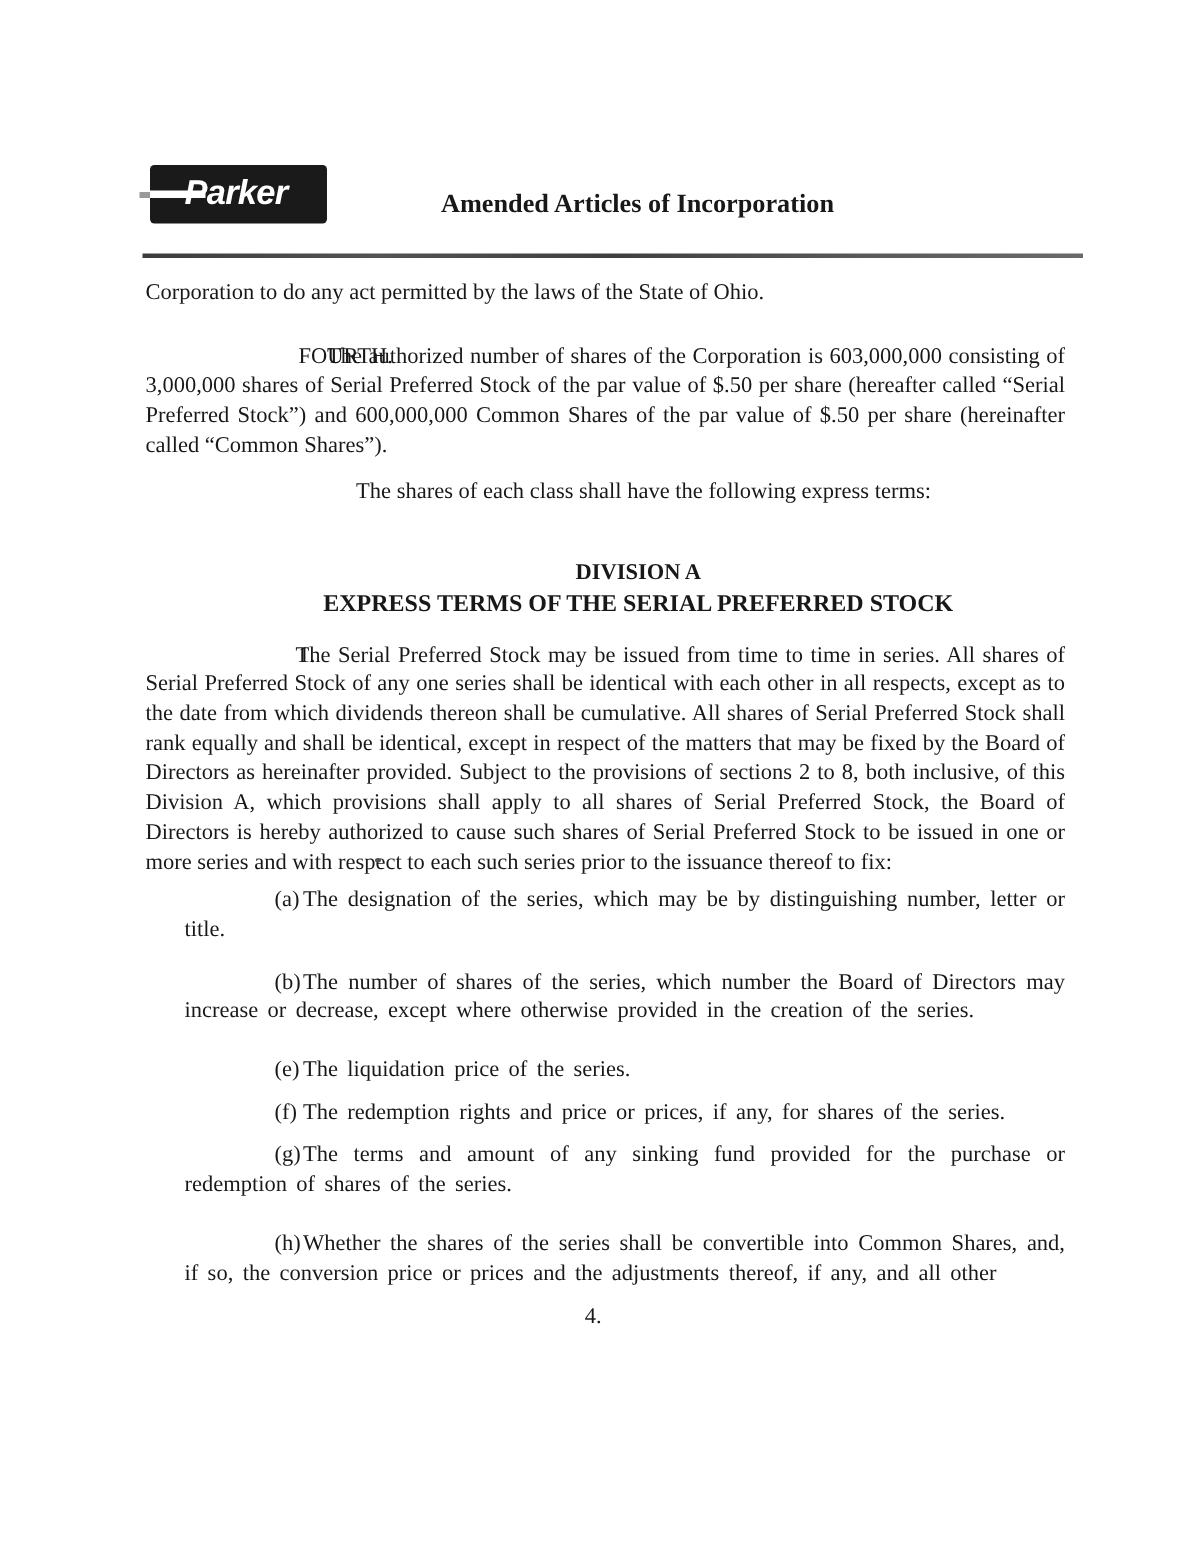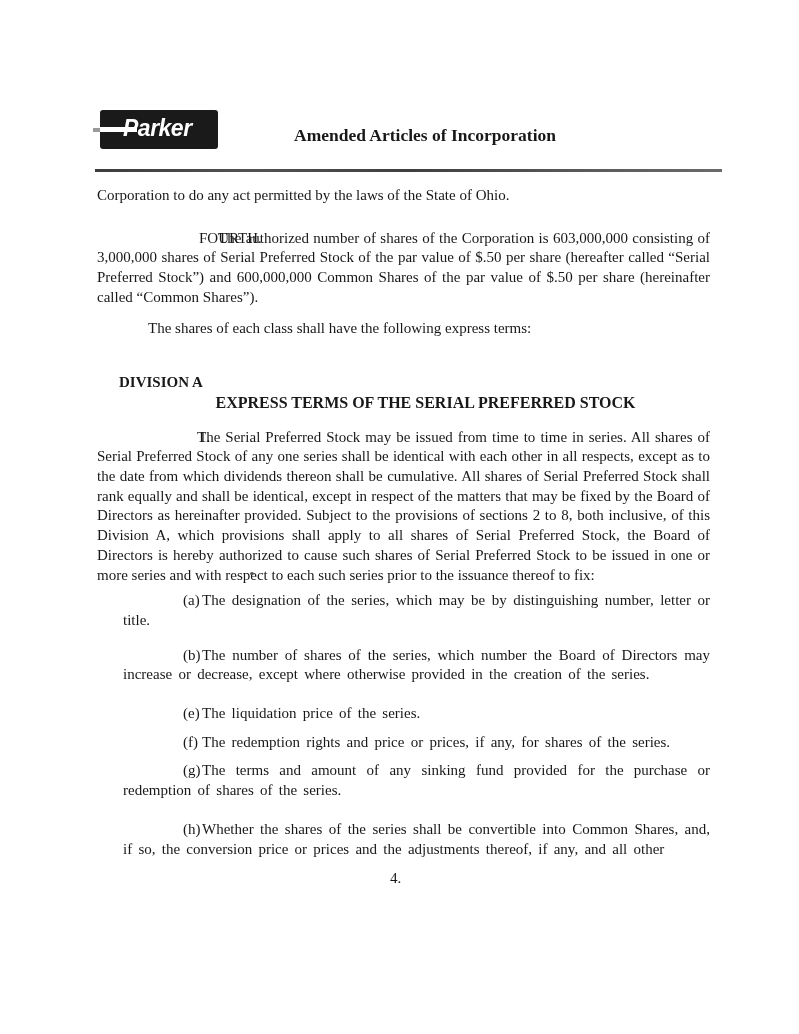--- a/index.html
+++ b/index.html
@@ -37,22 +37,22 @@
   .rule {
     margin-top: 20px; margin-left: -2px; width: 627px; height: 3px;
     background: linear-gradient(90deg, #3c3c3c 0%, #525252 25%, #3f3f3f 50%, #5a5a5a 78%, #6a6a6a 100%);
   }
 
   
   p, h1, h2 { margin: 0; }
   p { text-align: justify; }
   .intro    { margin-top: 14px; text-align: left; }
   .p-fourth { margin-top: 23px; text-indent: 51px; }
-  .p-shares { margin-top: 11px; text-indent: 51px; text-align: left; }
-  .h-div { margin-top: 35px; position: relative; left: 22px; text-align: left; font-size: 15px; font-weight: bold; }
+  .p-shares { margin-top: 11px; text-indent: 51px; text-align: center; }
+  .h-div { margin-top: 35px; position: relative; left: 22px; text-align: center; font-size: 15px; font-weight: bold; }
   .h-exp { position: relative; left: 22px; text-align: center; font-size: 16px; font-weight: bold; }
   .p-one { margin-top: 15px; text-indent: 51px; }
 
   .mk { display: inline-block; }
   .p-fourth .mk { width: 70px; }
   .p-one   .mk { width: 49px; }
   .item    .mk { width: 49px; }
 
   .item { margin-left: 26px; text-indent: 30px; word-spacing: 2.5px; }
   .m-a { margin-top: 6px; }

